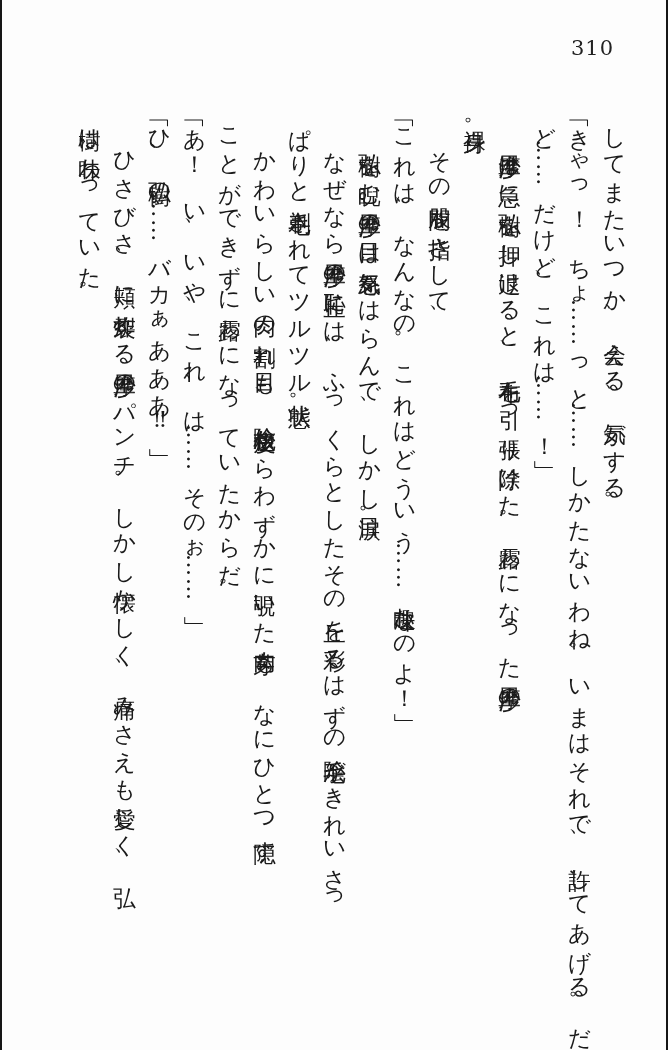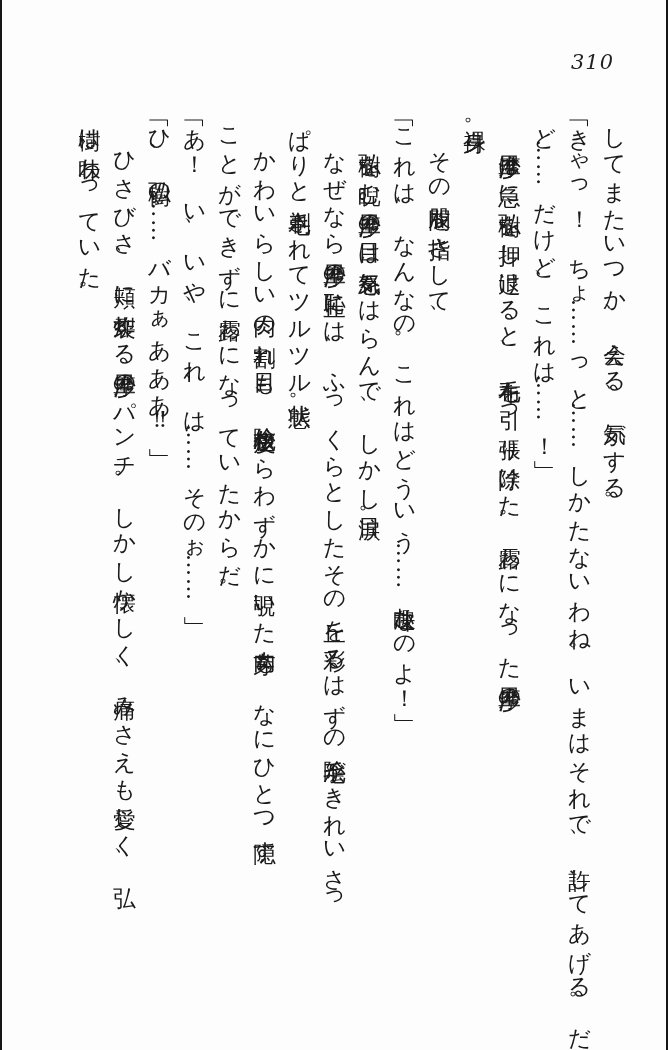--- a/index.html
+++ b/index.html
@@ -21,24 +21,23 @@
     width: 2px;
     height: 1050px;
     background: #161616;
   }
   .edge.left  { left: 0; }
   .edge.right { right: 0; }
 
   
   .page-number {
     position: absolute;
-    top: 50px;
+    top: 36px;
     left: 571px;
     font-size: 21px;
-    font-style: italic;
     color: #222;
     letter-spacing: 1px;
   }
 
   
   .page-text {
     position: absolute;
     top: 112px;
     right: 36px;
     height: 930px;

